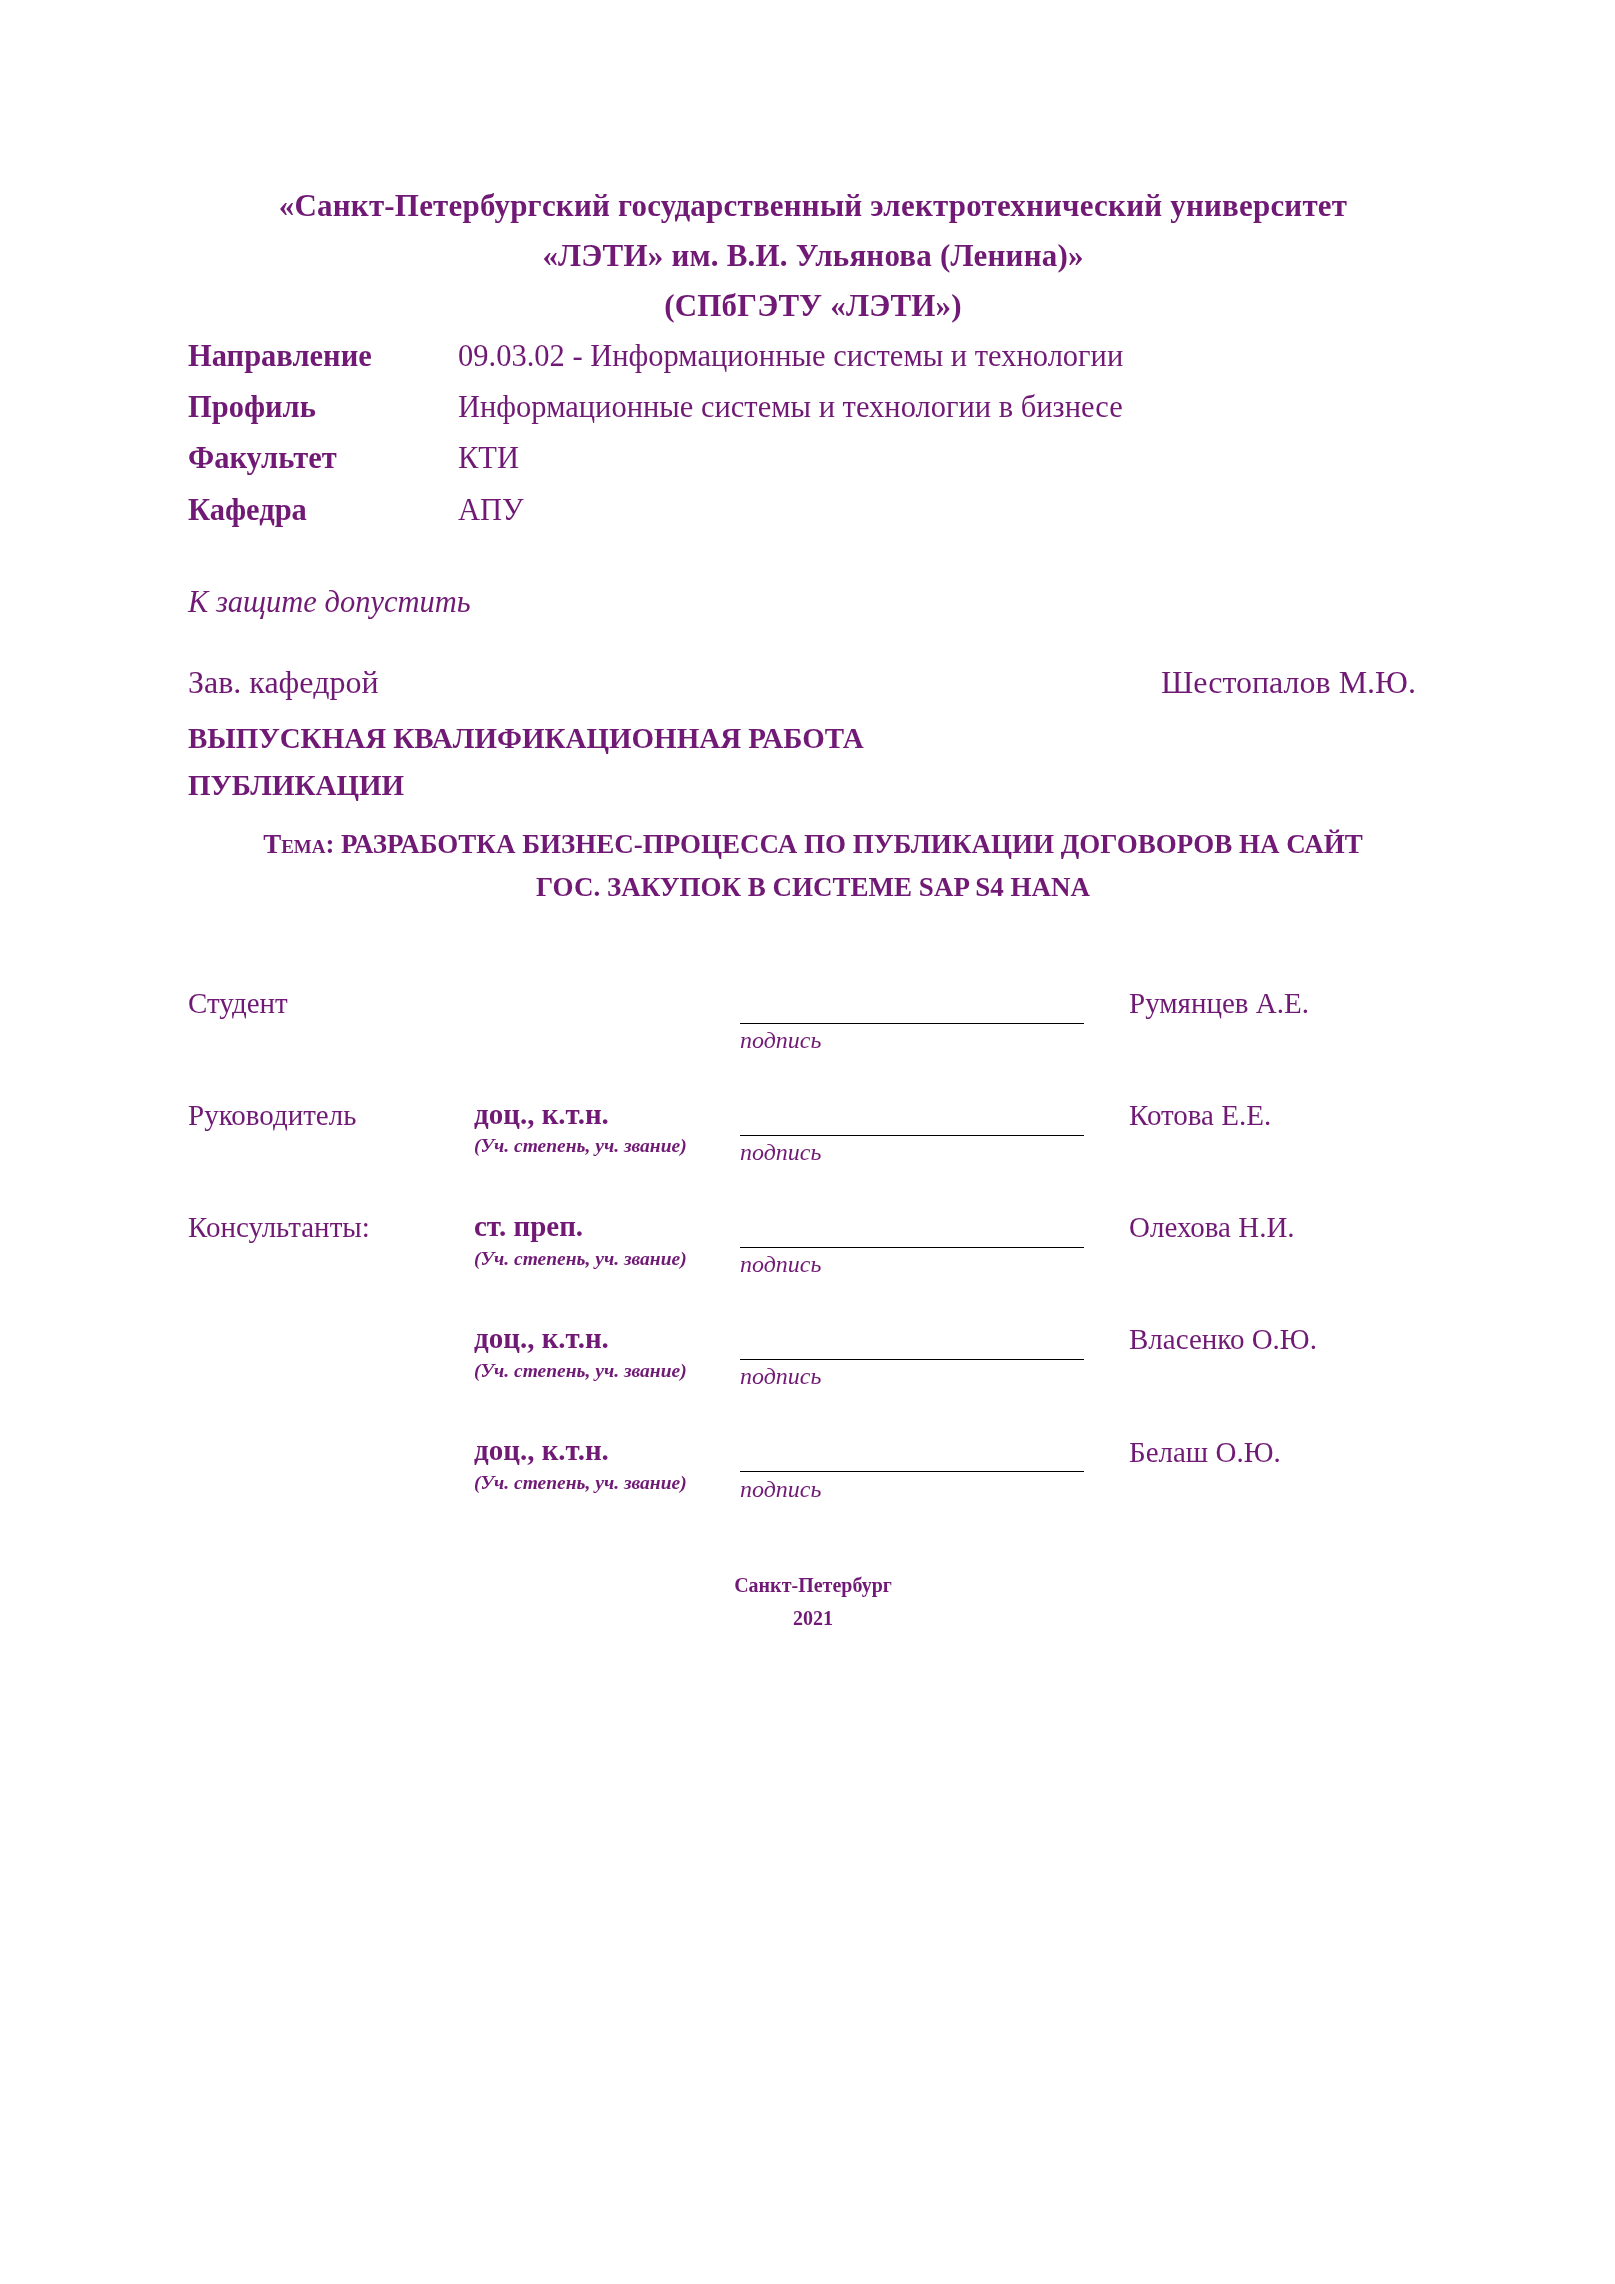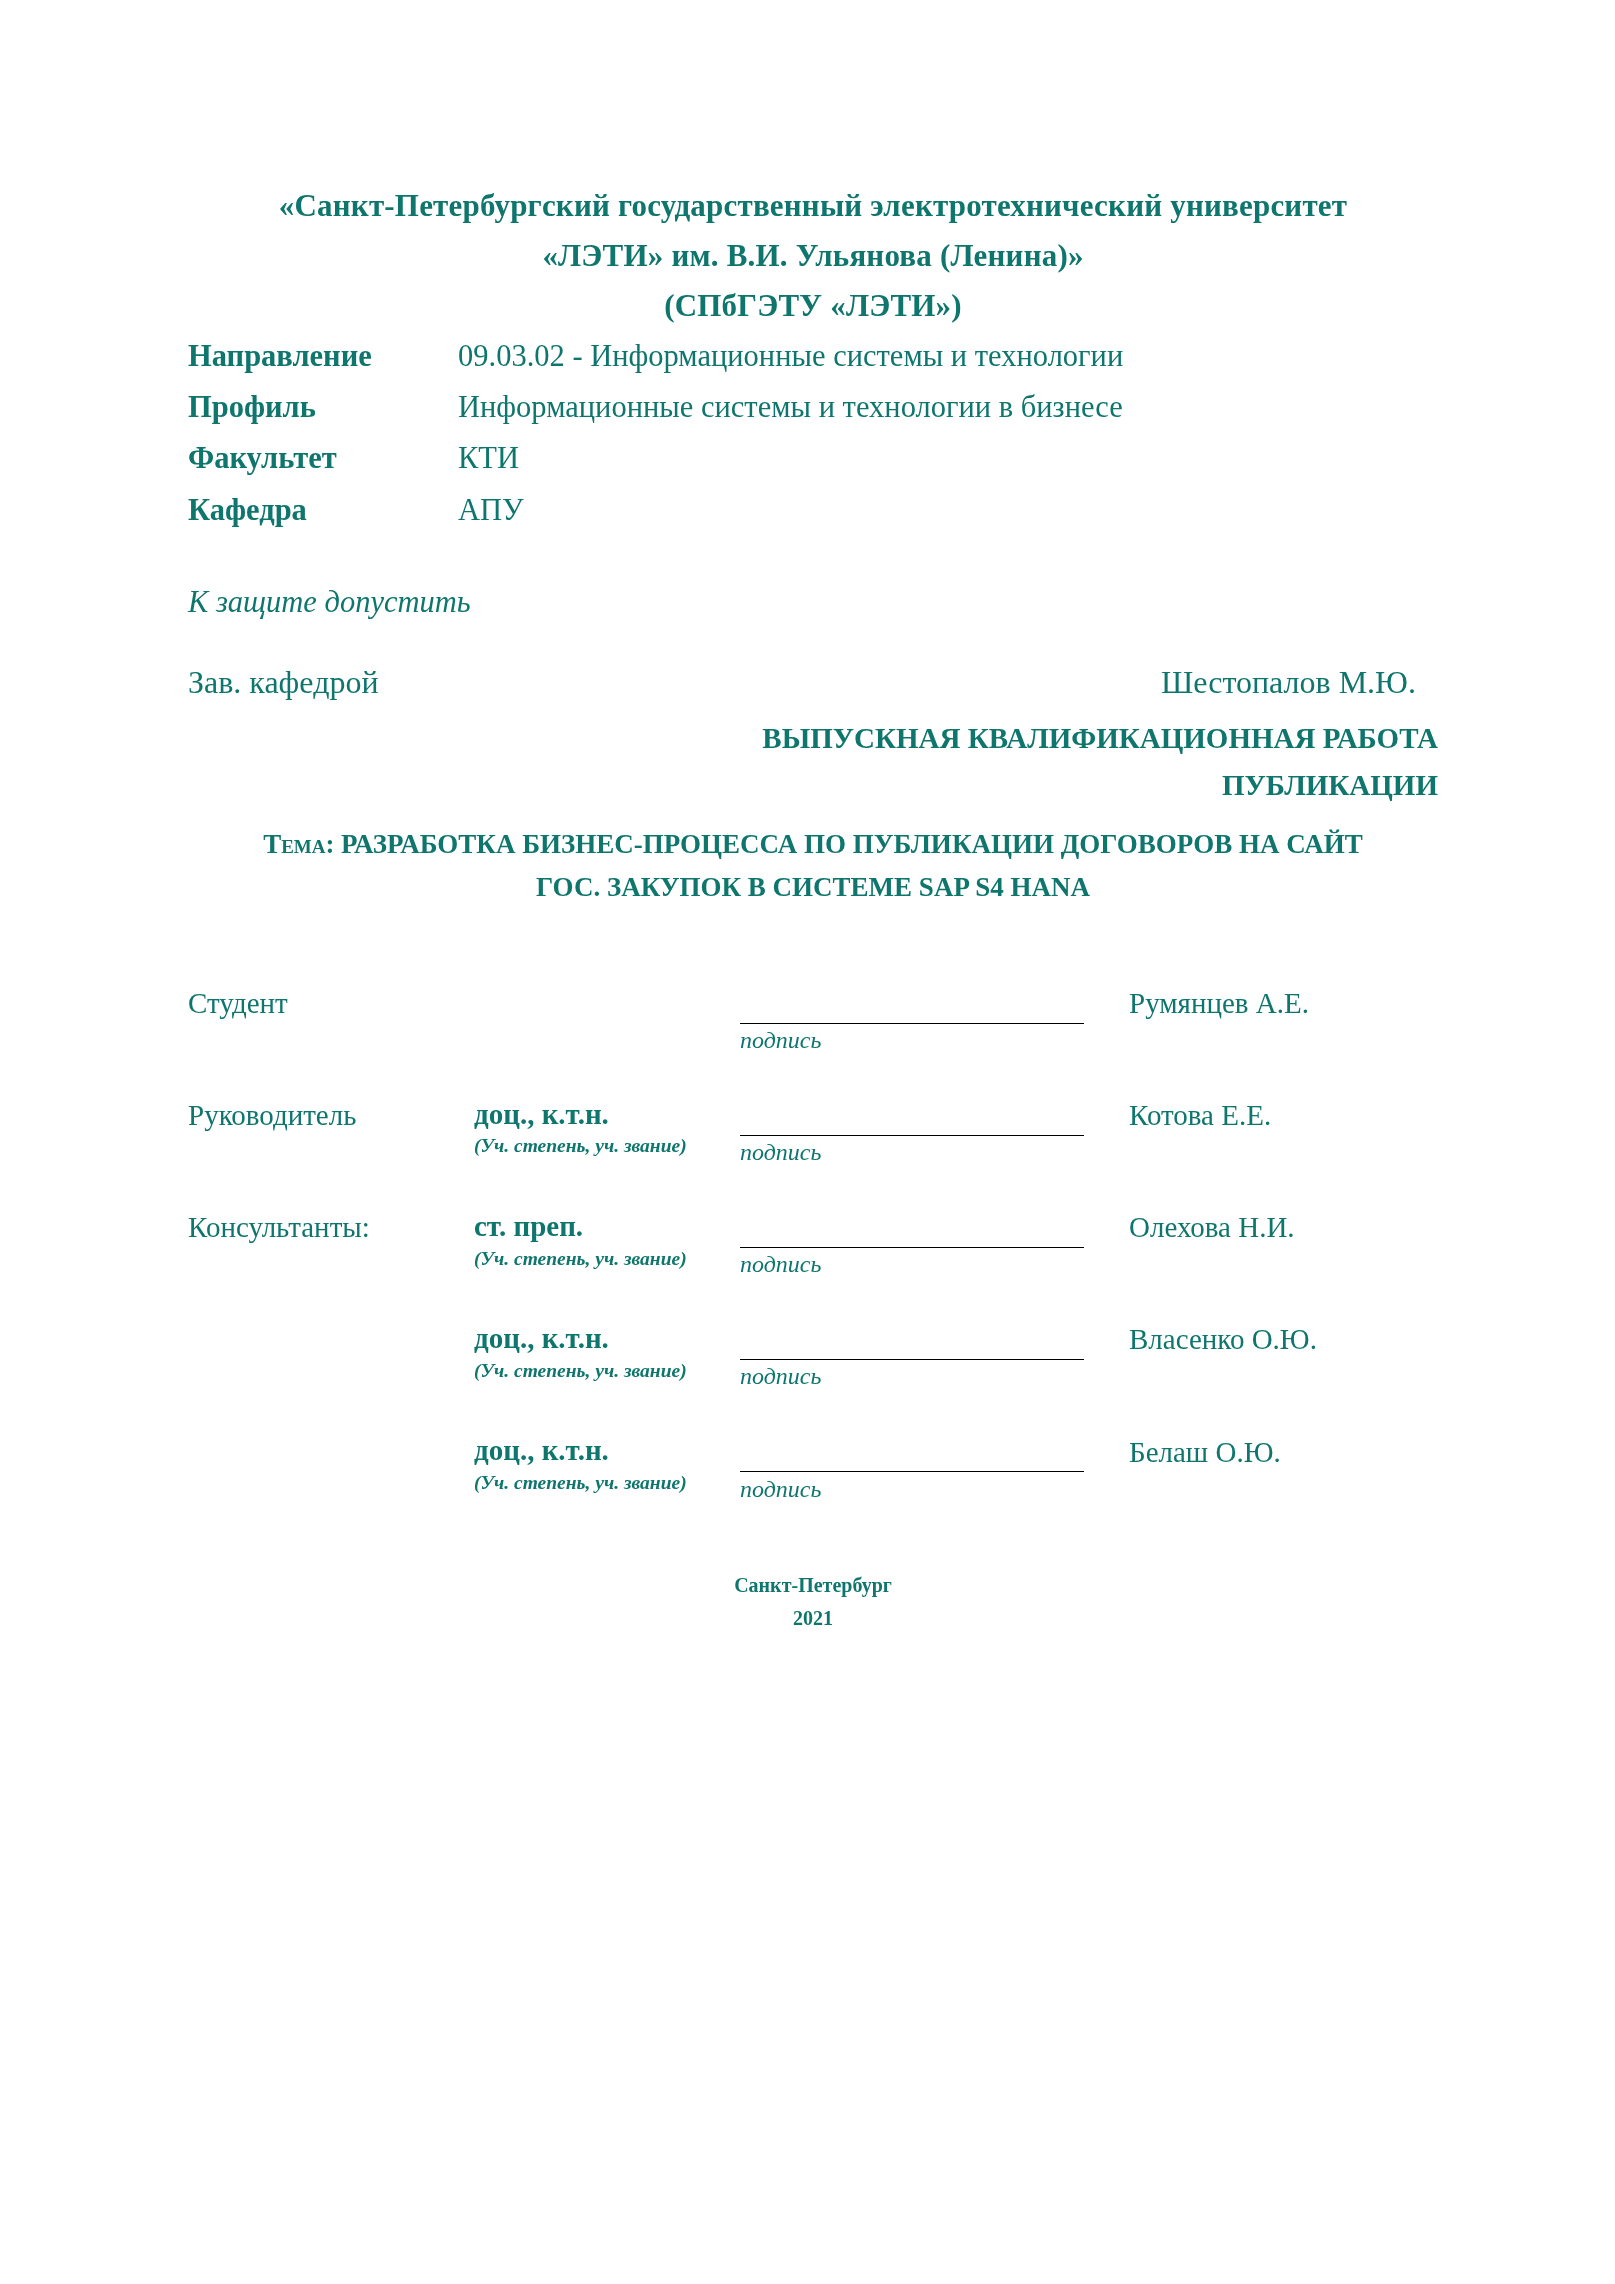--- a/index.html
+++ b/index.html
@@ -6,21 +6,21 @@
     margin: 0;
     padding: 0;
     background: #ffffff;
   }
   .page {
     position: relative;
     width: 1616px;
     height: 2284px;
     background: #ffffff;
     font-family: "Liberation Serif", serif;
-    color: #0f766e;
+    color: #701a75;
     box-sizing: border-box;
     padding: 0;
     overflow: hidden;
   }
   .content {
     position: absolute;
     left: 188px;
     top: 0;
     width: 1250px;
   }
@@ -72,21 +72,21 @@
     margin-top: 44px;
     font-size: 32px;
     display: flex;
     justify-content: space-between;
   }
   .head-row .right { padding-right: 22px; }
 
   
   .worktitle {
     margin-top: 14px;
-    text-align: right;
+    text-align: left;
     font-weight: bold;
     font-size: 29px;
     line-height: 1.62;
   }
   .worktitle .l2 { display: block; }
   .theme {
     margin-top: 14px;
     text-align: center;
     font-weight: bold;
     font-size: 26px;

